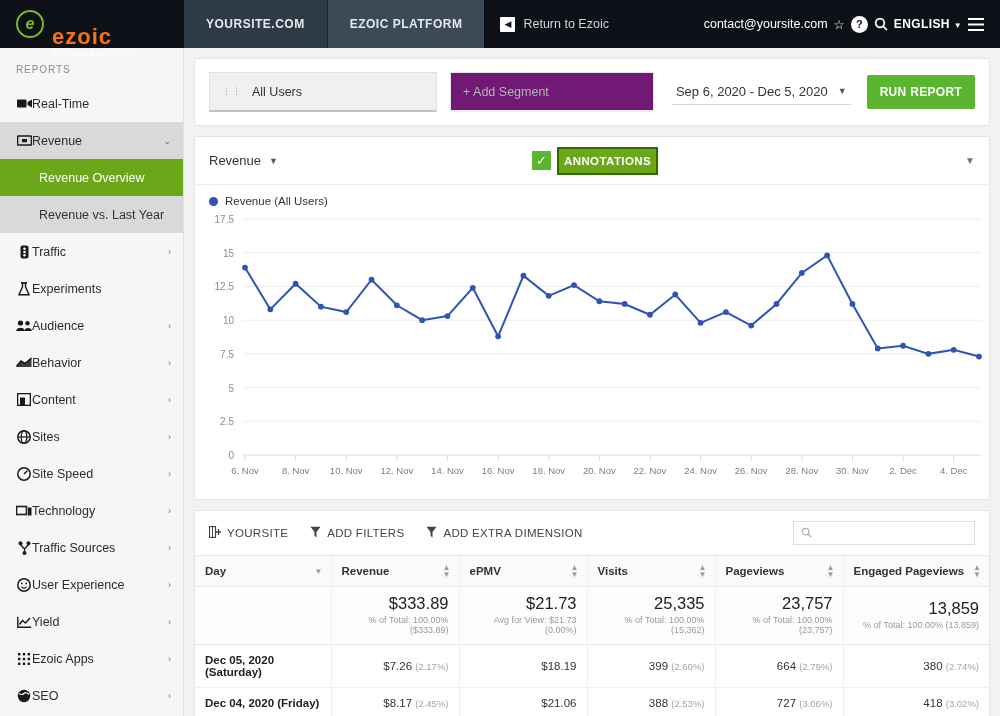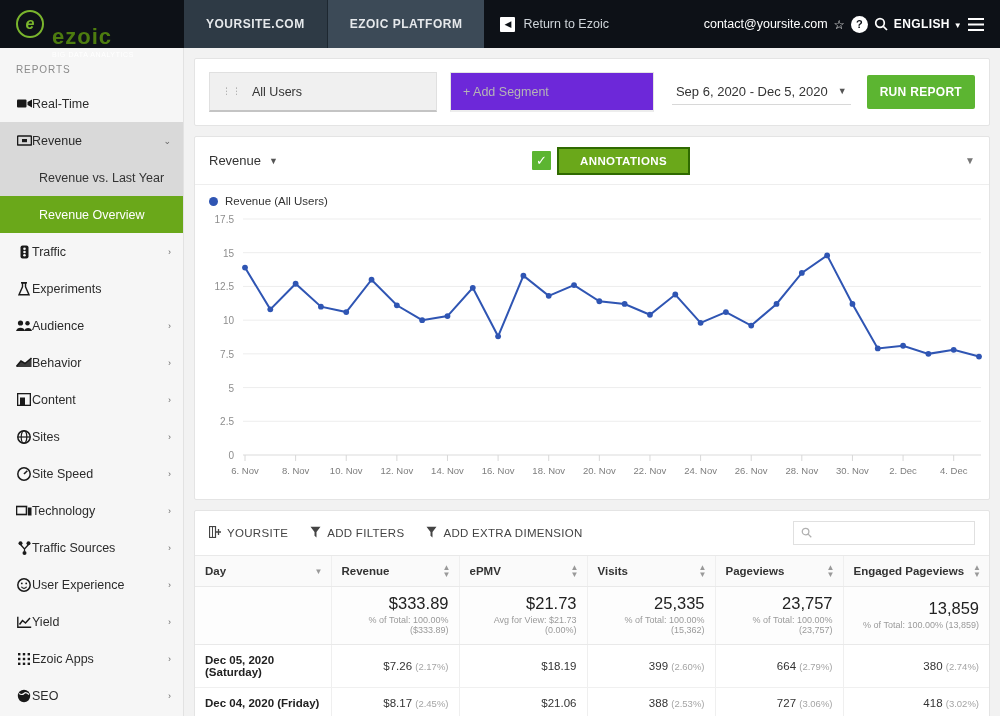--- a/index.html
+++ b/index.html
@@ -18,21 +18,21 @@
   .brand {
     width: 184px; display: flex; align-items: center; padding-left: 16px; gap: 8px;
     background: #0d1117;
   }
   .logo-mark {
     width: 28px; height: 28px; border-radius: 50%; border: 2.5px solid #7ab52d;
     display: flex; align-items: center; justify-content: center; flex: none;
   }
   .logo-mark span { color: #7ab52d; font-size: 16px; font-weight: bold; font-style: italic; line-height: 1; }
   .brand-text { display: flex; flex-direction: column; line-height: 1; }
-  .brand-name { color: #4d7c0f; font-size: 22px; font-weight: bold; letter-spacing: 1px; margin-top: 36px; }
+  .brand-name { color: #f97316; font-size: 22px; font-weight: bold; letter-spacing: 1px; margin-top: 36px; }
   .brand-sub { color: #fff; font-size: 7px; letter-spacing: .6px; margin-top: 3px; }
 
   .topnav { display: flex; align-items: stretch; }
   .topnav-item {
     display: flex; align-items: center; padding: 0 22px; color: #e6e9ec;
     font-size: 12px; font-weight: bold; letter-spacing: .5px; cursor: pointer;
     background: #2e3a45;
   }
   .topnav-item.sel { background: #3c4a57; }
   .topnav-sep { width: 1px; background: #1d2730; }
@@ -86,21 +86,21 @@
   .card { background: #fff; border: 1px solid #e4e4e4; border-radius: 2px; }
 
   .filterbar { display: flex; align-items: center; padding: 14px 14px; height: 68px; margin-bottom: 10px; }
   .seg-box {
     width: 228px; height: 40px; background: #f0f0f0; border: 1px solid #e0e0e0;
     border-bottom: 2px solid #c4c4c4; display: flex; align-items: center; gap: 10px;
     padding: 0 12px; font-size: 12.5px; color: #333; cursor: pointer;
   }
   .dots { color: #9a9a9a; font-size: 9px; letter-spacing: 1px; line-height: .9; }
   .seg-add {
-    width: 204px; height: 40px; background: #6d28d9; border: 1px solid #e4e4e4;
+    width: 204px; height: 40px; background: #701a75; border: 1px solid #e4e4e4;
     border-bottom: 2px solid #ededed; display: flex; align-items: center; padding: 0 12px;
     font-size: 12.5px; color: #b5b5b5; margin-left: 13px; cursor: pointer; text-align: right;
   }
   .daterange {
     margin-left: auto; display: flex; align-items: center; gap: 10px; font-size: 13px;
     color: #333; border-bottom: 1px solid #d8d8d8; padding: 4px 4px 5px 4px; cursor: pointer;
   }
   .caret { font-size: 9px; color: #555; }
   .runbtn {
     margin-left: 16px; background: #5cb531; color: #fff; border: none; font-size: 12px;
@@ -113,21 +113,21 @@
     border-bottom: 1px solid #eee; position: relative;
   }
   .metric-sel { display: flex; align-items: center; gap: 8px; font-size: 13px; color: #333; cursor: pointer; }
   .anno-wrap { position: absolute; left: 50%; transform: translateX(-60px); display: flex; align-items: center; gap: 6px; }
   .checkbox {
     width: 19px; height: 19px; background: #5cb531; display: flex; align-items: center;
     justify-content: center; color: #fff; font-size: 13px; cursor: pointer; border-radius: 1px;
   }
   .anno-btn {
     background: #6aa81a; color: #fff; border: 2px solid #2f6a00; font-size: 11.5px;
-    font-weight: bold; letter-spacing: .4px; padding: 6px 21px; cursor: pointer;
+    font-weight: bold; letter-spacing: .4px; padding: 6px 5px; cursor: pointer;
   }
   .chart-head-caret { margin-left: auto; color: #777; font-size: 10px; cursor: pointer; }
   .legend { display: flex; align-items: center; gap: 7px; padding: 10px 0 2px 14px; font-size: 11.5px; color: #333; }
   .legend-dot { width: 9px; height: 9px; border-radius: 50%; background: #2f55b3; }
   .plot-wrap { position: relative; height: 290px; padding: 0 10px 0 0; }
   .plot-svg { display: block; }
 
   .tablecard { overflow: hidden; }
   .table-tools {
     display: flex; align-items: center; padding: 12px 14px; gap: 22px; height: 44px;
@@ -222,22 +222,22 @@
       <span class="side-icon">
         <svg width="15" height="11" viewBox="0 0 15 11">
             <rect x="0.5" y="1" width="14" height="9" rx="1" fill="none" stroke="#1a1a1a" stroke-width="1.6"></rect>
             <rect x="5" y="4" width="5" height="3.2" fill="#1a1a1a"></rect>
           </svg>
       </span>
       <span class="side-label">Revenue</span>
       <span class="side-arrow">⌄</span>
     </div>
 
+    <div class="side-sub active">Revenue Overview</div>
     <div class="side-sub">Revenue vs. Last Year</div>
-    <div class="side-sub active">Revenue Overview</div>
 
     <div class="side-item">
       <span class="side-icon">
         <svg width="11" height="14" viewBox="0 0 11 14">
             <rect x="1.5" y="0.5" width="8" height="13" rx="2" fill="#1a1a1a"></rect>
             <circle cx="5.5" cy="3.8" r="1.3" fill="#f6f6f6"></circle>
             <circle cx="5.5" cy="7" r="1.3" fill="#f6f6f6"></circle>
             <circle cx="5.5" cy="10.2" r="1.3" fill="#f6f6f6"></circle>
           </svg>
       </span>

